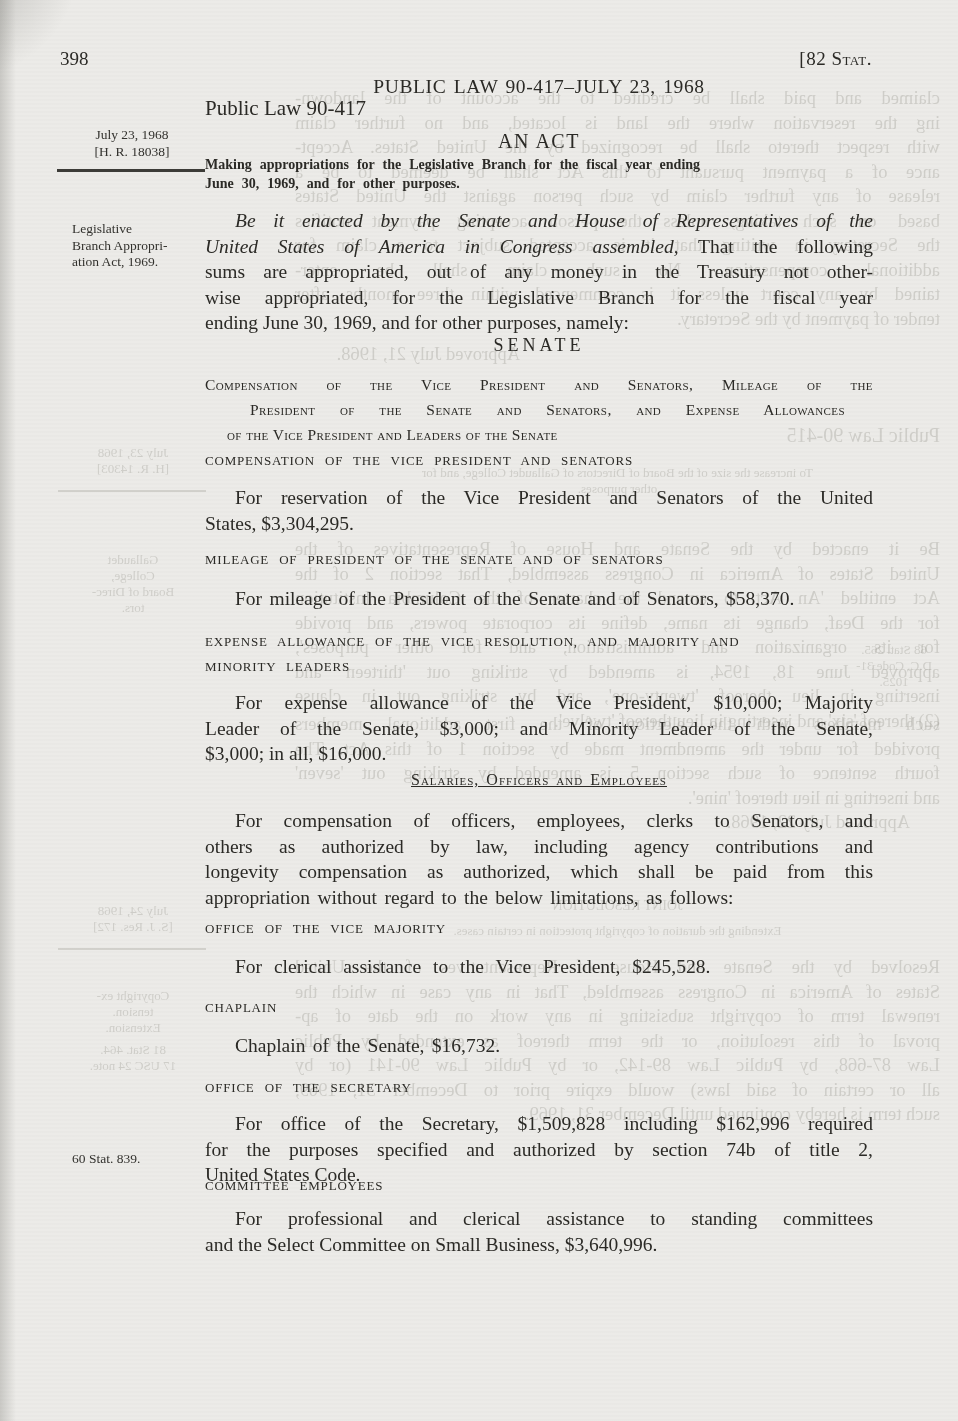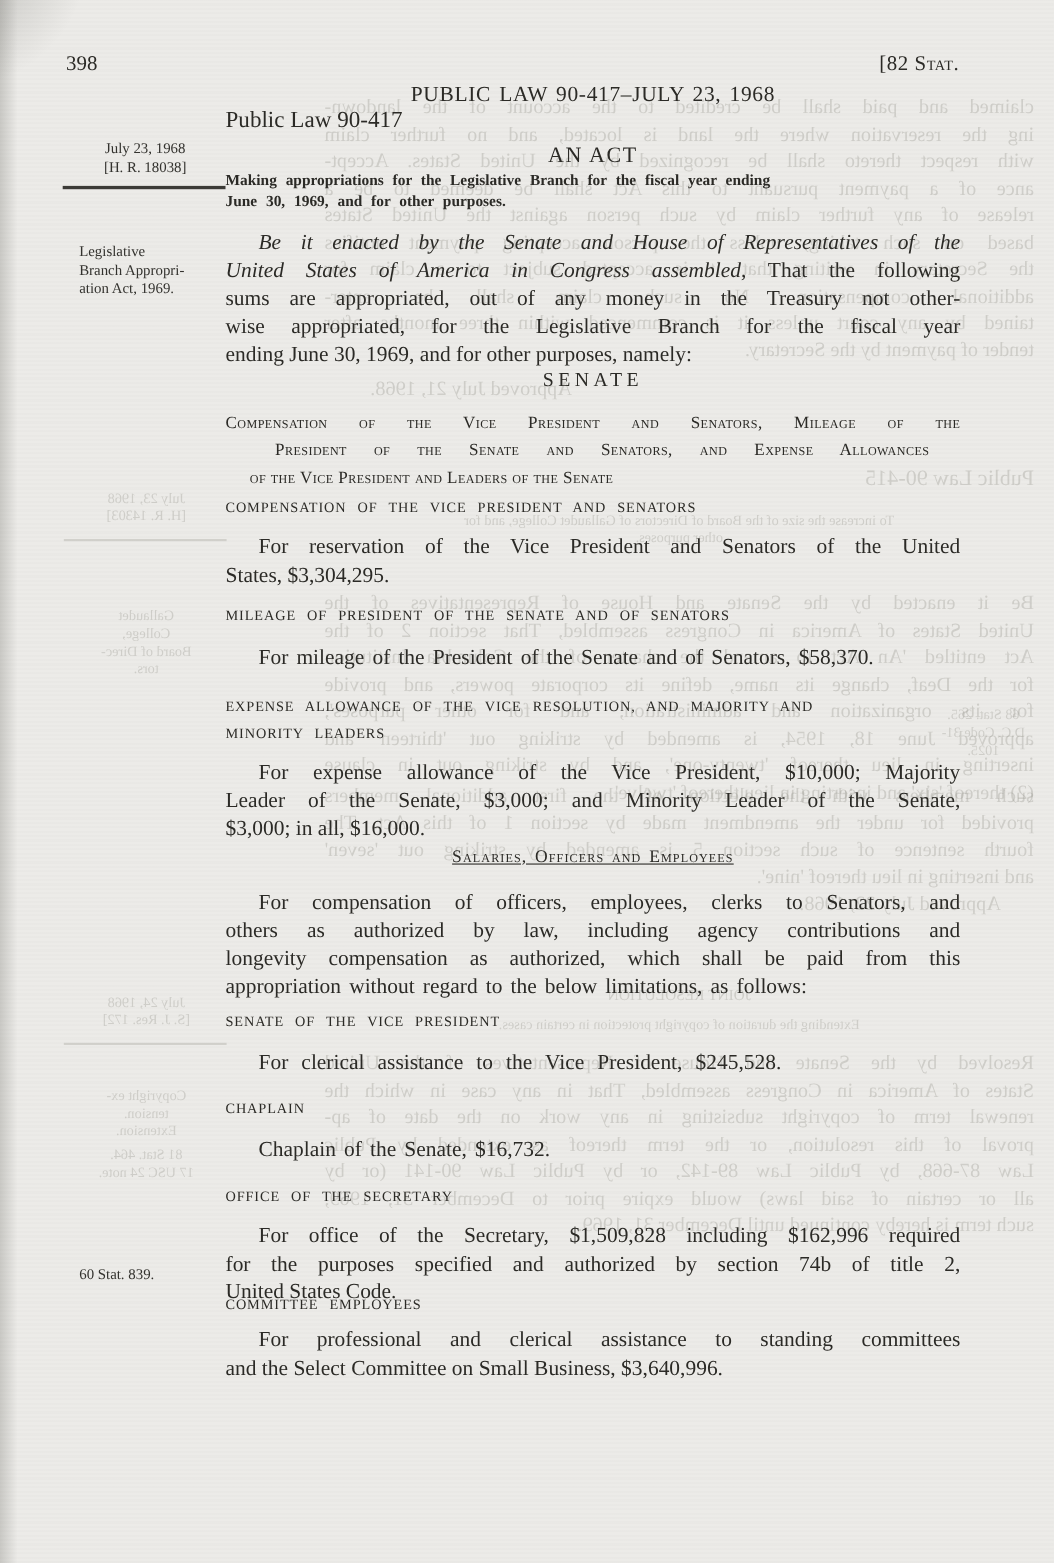--- a/index.html
+++ b/index.html
@@ -194,21 +194,21 @@
   </div>
 
   <div class="abs col schead" style="top:771px;">Salaries, Officers and Employees</div>
   <div class="abs col" style="top:808px;">
     <div class="bl j ind">For compensation of officers, employees, clerks to Senators, and</div>
     <div class="bl j">others as authorized by law, including agency contributions and</div>
     <div class="bl j">longevity compensation as authorized, which shall be paid from this</div>
     <div class="bl ws2">appropriation without regard to the below limitations, as follows:</div>
   </div>
 
-  <div class="abs col subhead" style="top:921px;">SENATE OF THE VICE PRESIDENT</div>
+  <div class="abs col subhead" style="top:921px;">OFFICE OF THE VICE MAJORITY</div>
   <div class="abs col" style="top:954px;">
     <div class="bl ind ws7">For clerical assistance to the Vice President, $245,528.</div>
   </div>
 
   <div class="abs col subhead" style="top:1000px;">CHAPLAIN</div>
   <div class="abs col" style="top:1033px;">
     <div class="bl ind ws2">Chaplain of the Senate, $16,732.</div>
   </div>
 
   <div class="abs col subhead" style="top:1080px;">OFFICE OF THE SECRETARY</div>

